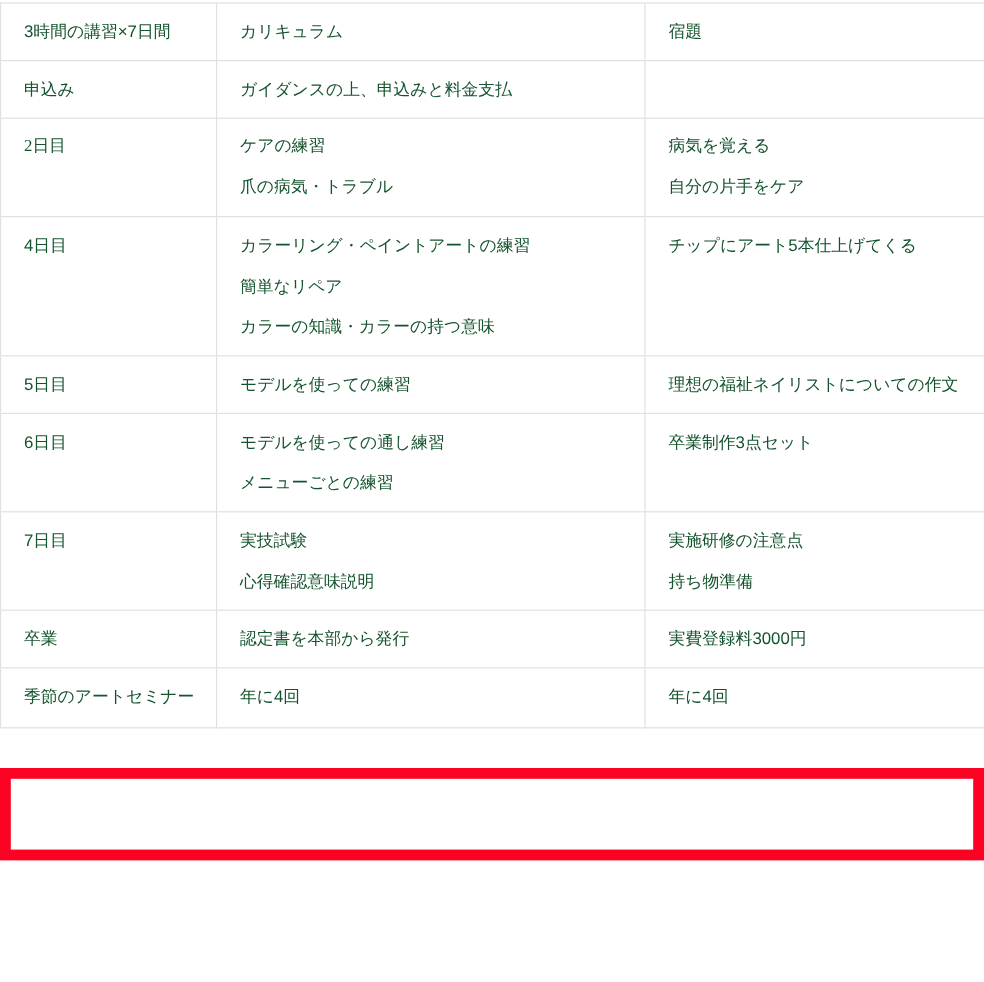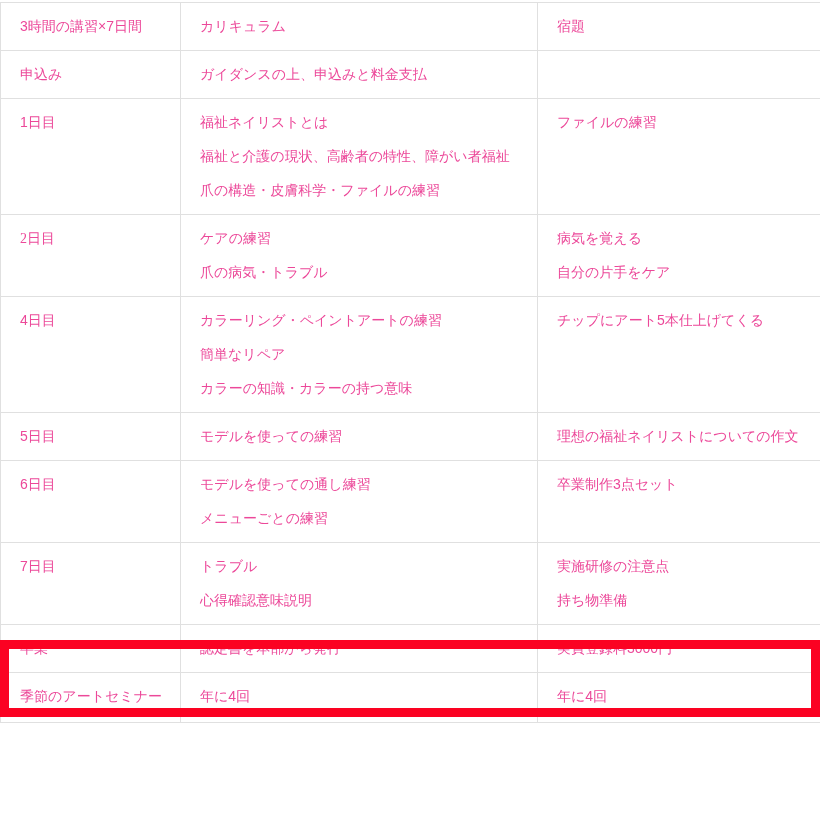--- a/index.html
+++ b/index.html
@@ -25,21 +25,21 @@
   }
   col.c1 { width: 180px; }
   col.c2 { width: 357px; }
   col.c3 { width: 283px; }
   th, td {
     vertical-align: top;
     text-align: left;
     font-weight: normal;
     padding: 13px 12px 0 19px;
     border-bottom: 1px solid #e0e0e0;
-    color: #ec4899;
+    color: #14532d;
     font-size: 14px;
   }
   th:nth-child(1), th:nth-child(2),
   td:nth-child(1), td:nth-child(2) {
     border-right: 1px solid #e0e0e0;
   }
   td p, th p {
     margin: 0 0 13px 0;
     line-height: 21px;
     white-space: nowrap;
@@ -96,33 +96,20 @@
     <tr class="r1">
       <td>
             <p>申込み</p>
           </td>
       <td>
         <p>ガイダンスの上、申込みと料金支払</p>
       </td>
       <td></td>
     </tr>
 
-    <tr class="r2">
-      <td>
-            <p>1日目</p>
-          </td>
-      <td>
-        <p>福祉ネイリストとは</p>
-        <p>福祉と介護の現状、高齢者の特性、障がい者福祉</p>
-        <p>爪の構造・皮膚科学・ファイルの練習</p>
-      </td>
-      <td>
-        <p>ファイルの練習</p>
-      </td>
-    </tr>
 
     <tr class="r3">
       <td>
             <p>2日目</p>
           </td>
       <td>
         <p>ケアの練習</p>
         <p>爪の病気・トラブル</p>
       </td>
       <td>
@@ -169,21 +156,21 @@
       <td>
         <p>卒業制作3点セット</p>
       </td>
     </tr>
 
     <tr class="r8">
       <td>
             <p>7日目</p>
           </td>
       <td>
-        <p>トラブル</p>
+        <p>実技試験</p>
         <p>心得確認意味説明</p>
       </td>
       <td>
         <p>実施研修の注意点</p>
         <p>持ち物準備</p>
       </td>
     </tr>
 
 
     <tr class="r10">

